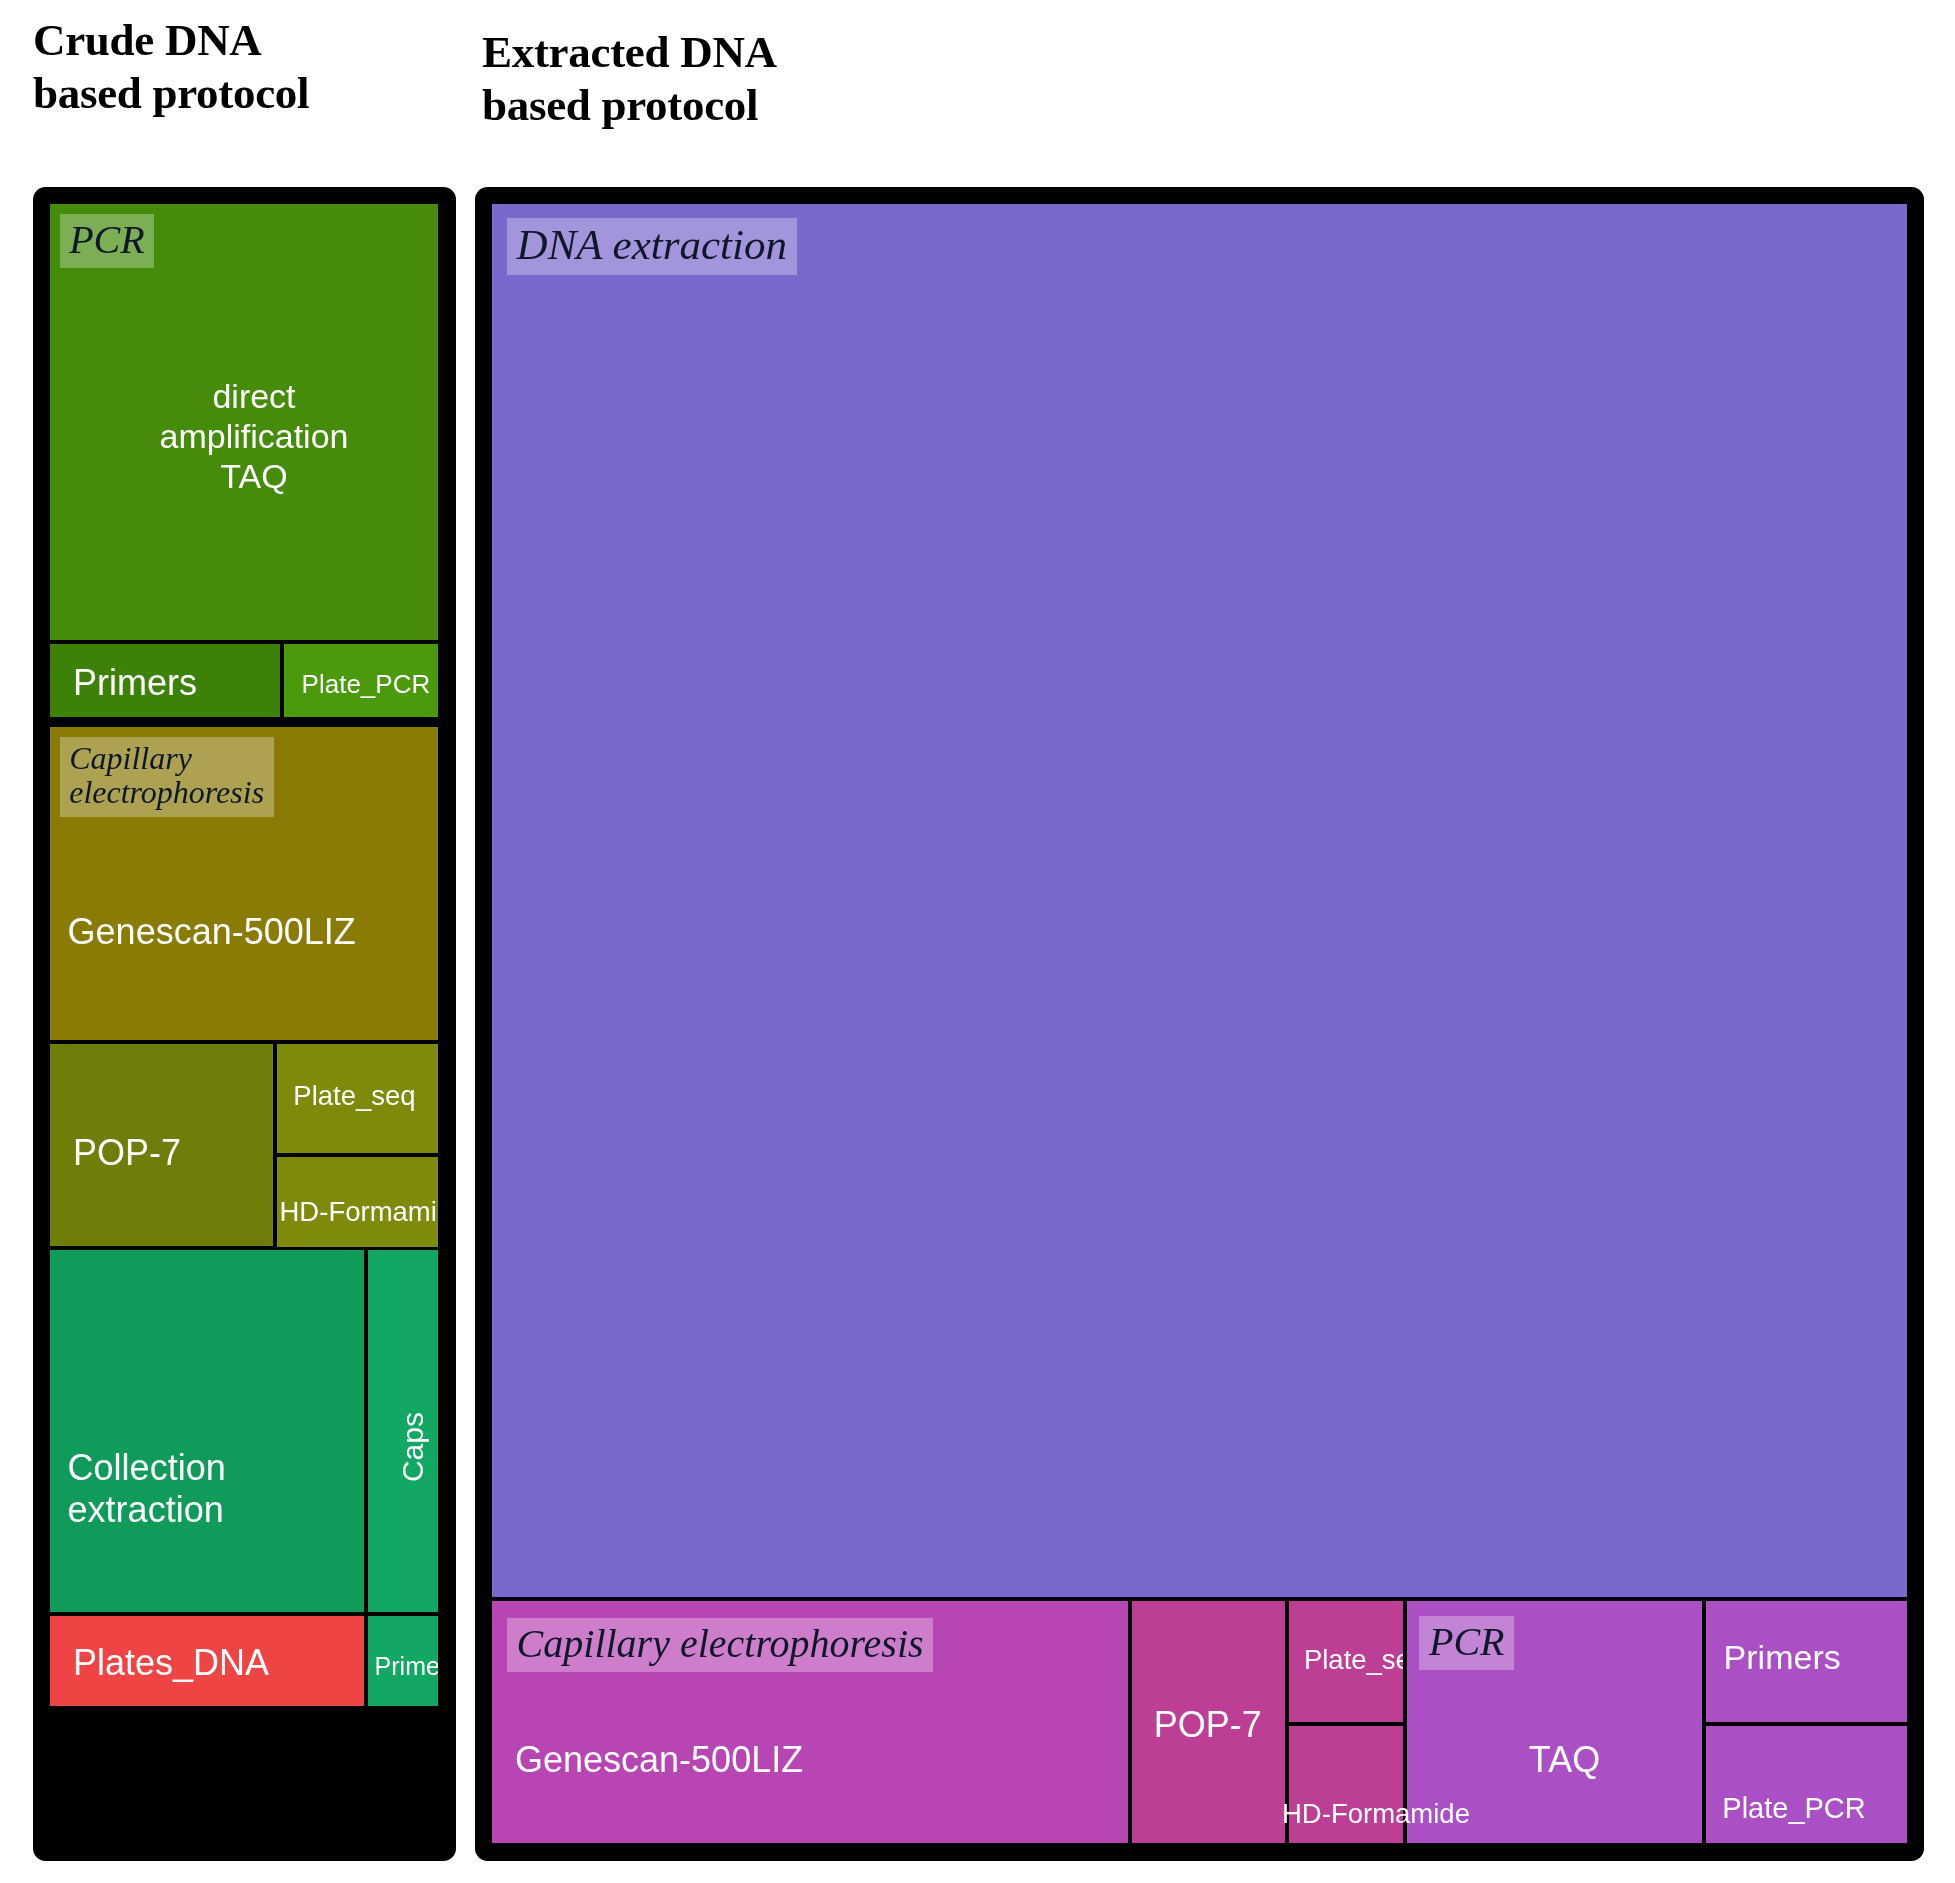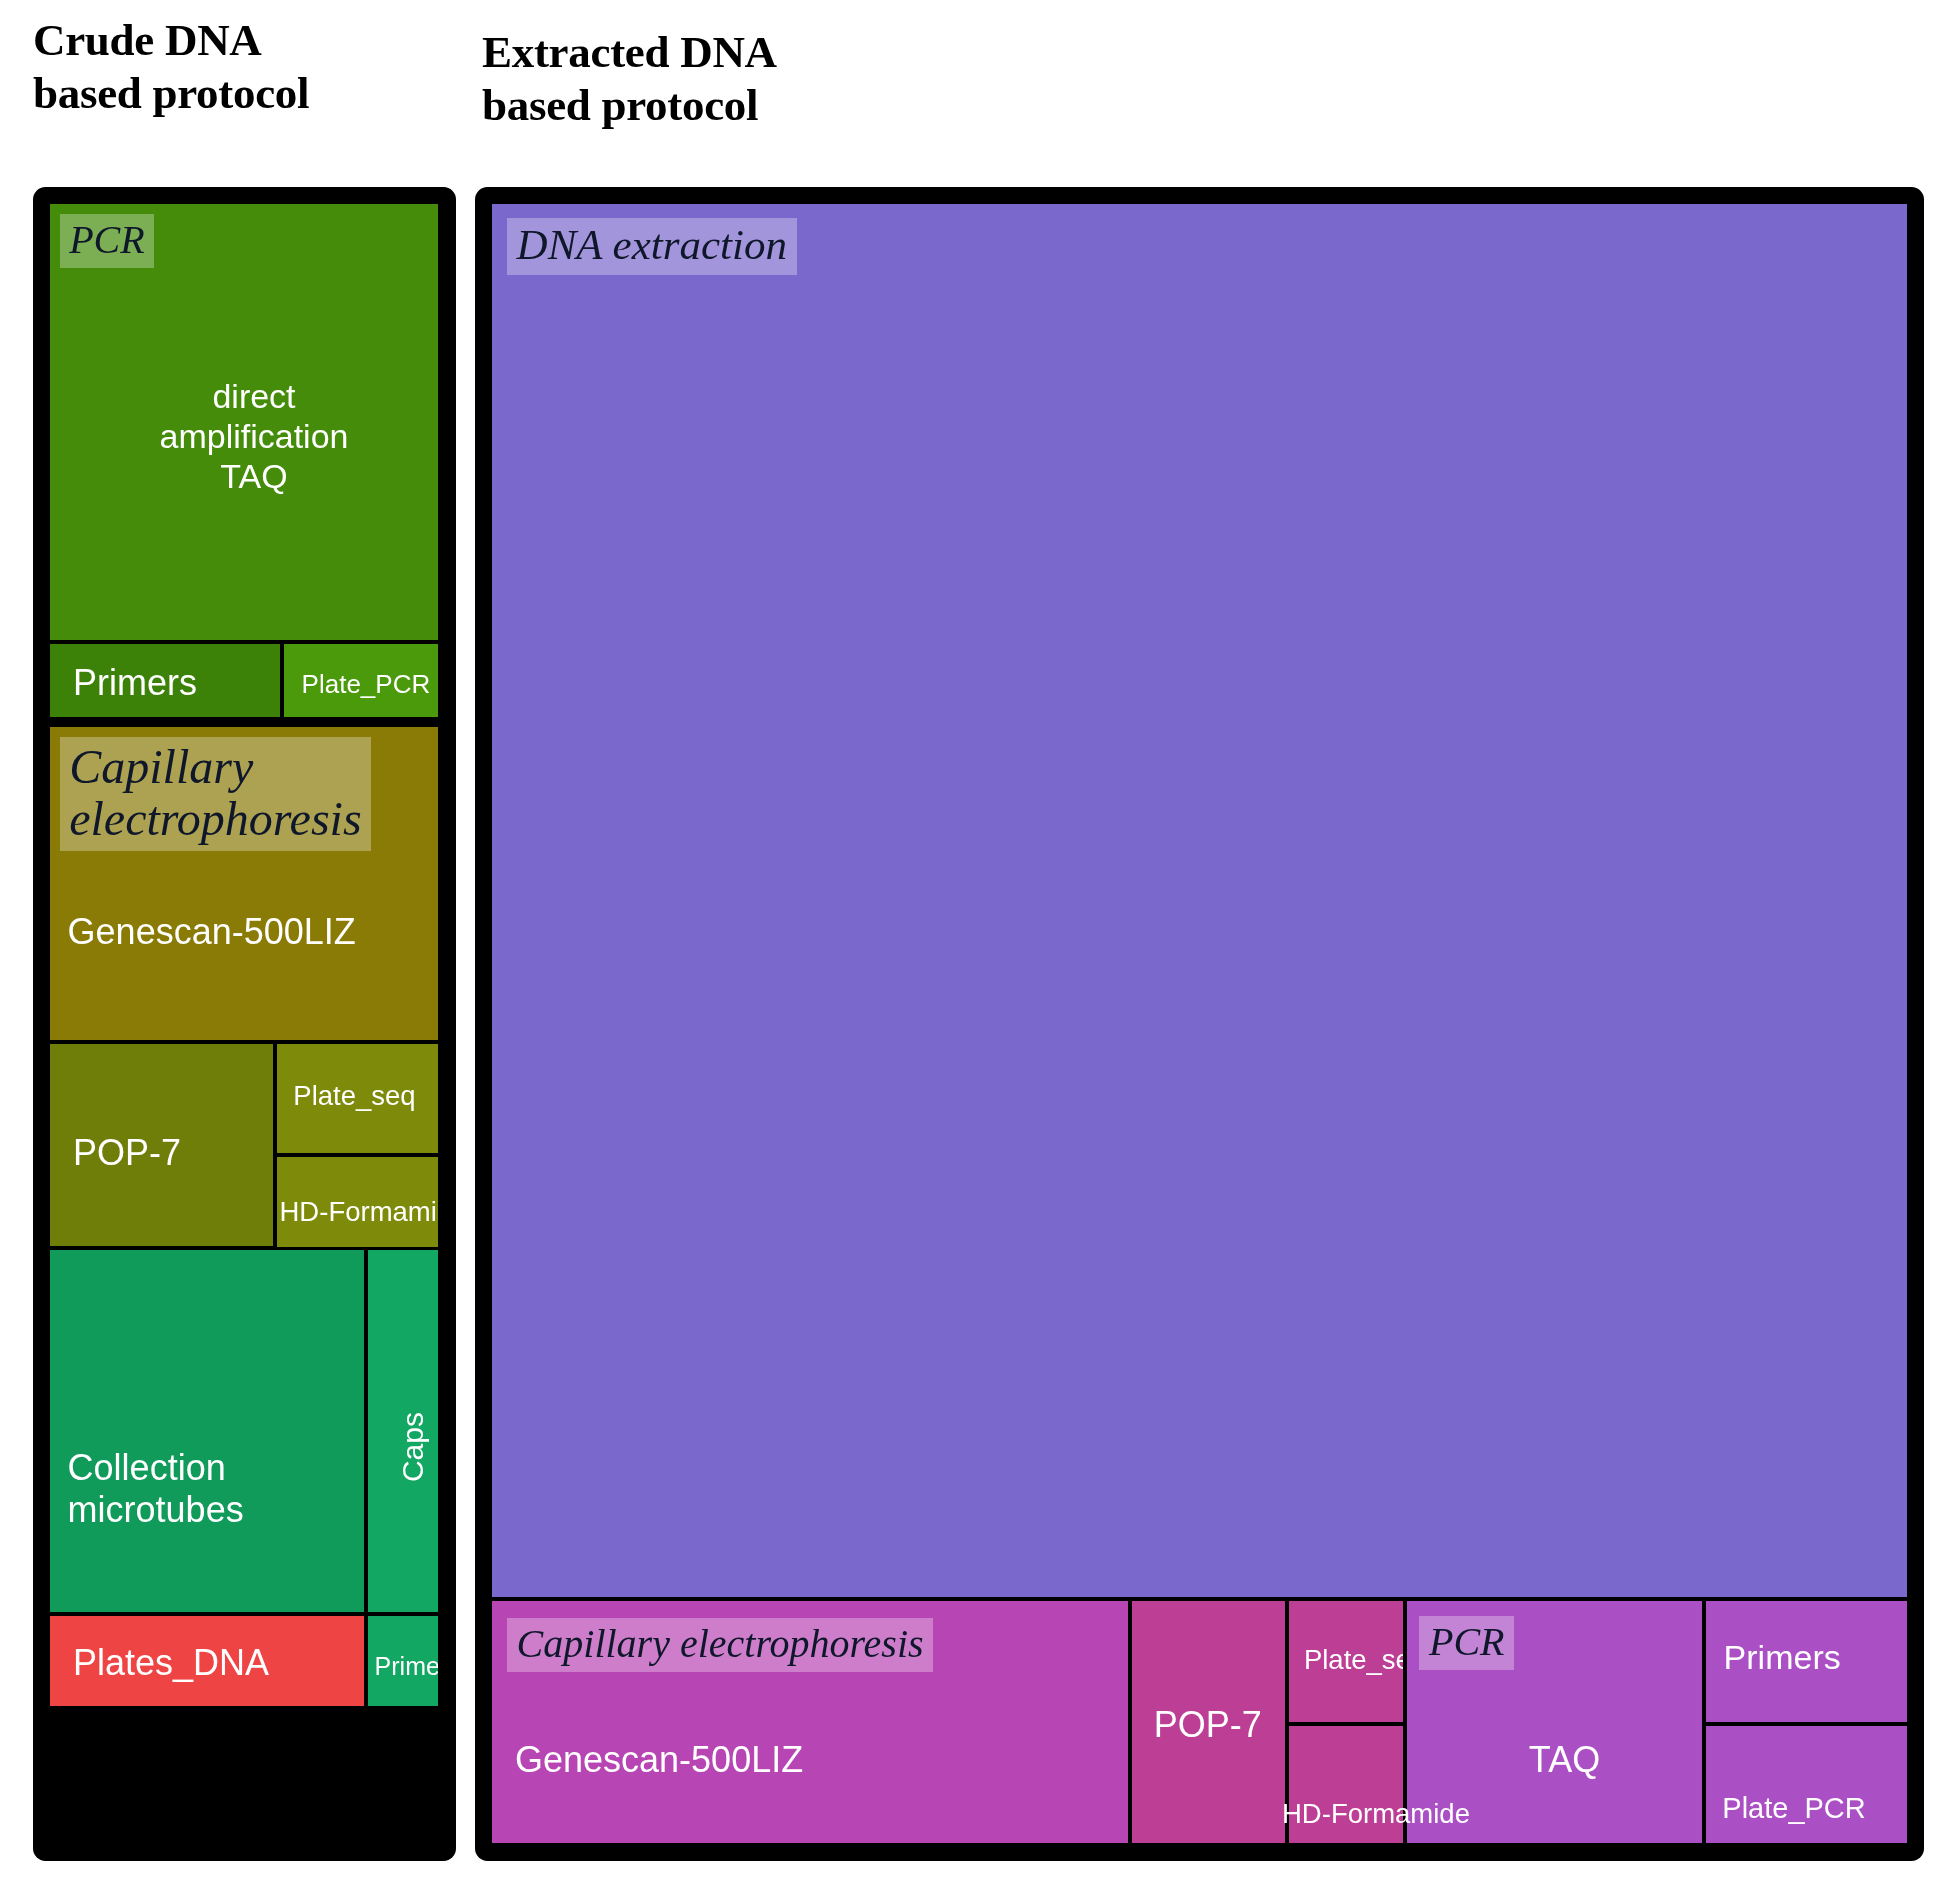--- a/index.html
+++ b/index.html
@@ -105,40 +105,40 @@
 
     <div class="tile" style="left:0px; top:440px; width:234px; height:77px; background:#3c8209;">
       <div class="leaf-label" style="left:15px; top:18px; font-size:36px;">Primers</div>
     </div>
 
     <div class="tile" style="left:234px; top:440px; width:158px; height:77px; background:#4b9a0c;">
       <div class="leaf-label" style="left:9.6px; top:25px; font-size:26px;">Plate_PCR</div>
     </div>
 
     <div class="tile" style="left:0px; top:523px; width:392px; height:317px; background:#8a7a06;">
-      <div class="group-label" style="left:9.6px; top:9.6px; font-size:48px;">Capillary
+      <div class="group-label" style="left:9.6px; top:9.6px; font-size:32px;">Capillary
 electrophoresis</div>
       <div class="leaf-label" style="left:9.6px; top:184px; font-size:36px;">Genescan-500LIZ</div>
     </div>
 
     <div class="tile" style="left:0px; top:840px; width:227px; height:206px; background:#6f7d09;">
       <div class="leaf-label" style="left:15px; top:88px; font-size:36px;">POP-7</div>
     </div>
 
     <div class="tile" style="left:227px; top:840px; width:165px; height:113px; background:#7d8a0a;">
       <div class="leaf-label" style="left:8.3px; top:36px; font-size:27.5px;">Plate_seq</div>
     </div>
 
     <div class="tile tile-clip" style="left:227px; top:953px; width:165px; height:94px; background:#7d8a0a;">
       <div class="leaf-label" style="left:-5.5px; top:39px; font-size:27.5px; white-space:nowrap;">HD-Formamide</div>
     </div>
 
     <div class="tile" style="left:0px; top:1046px; width:318px; height:366px; background:#109b5a;">
       <div class="leaf-label" style="left:9.6px; top:197px; font-size:36px;">Collection
-microtubes</div>
+extraction</div>
     </div>
 
     <div class="tile" style="left:318px; top:1046px; width:74px; height:366px; background:#12a763;">
       <div class="leaf-label v-label" style="left:19px; top:162px; font-size:30px;">Caps</div>
     </div>
 
     <div class="tile" style="left:0px; top:1412px; width:318px; height:94px; background:#ef4444;">
       <div class="leaf-label" style="left:15px; top:26px; font-size:36px;">Plates_DNA</div>
     </div>
 

